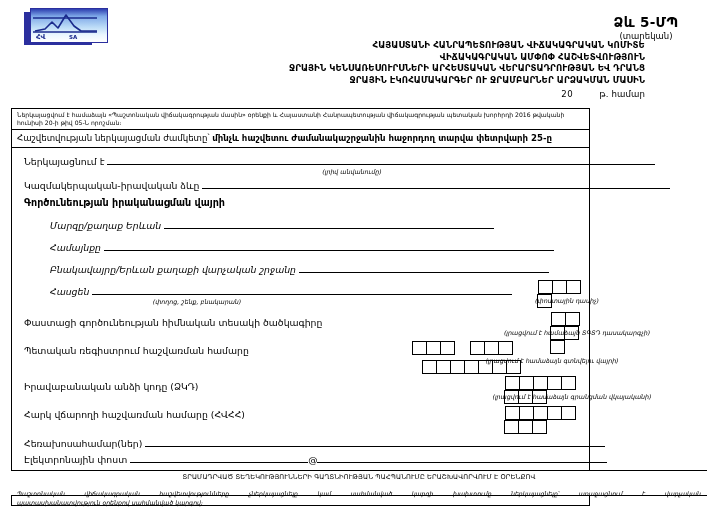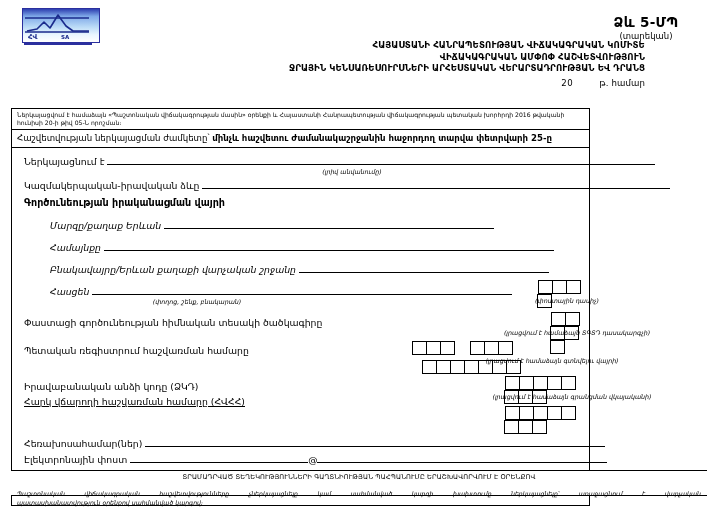--- a/index.html
+++ b/index.html
@@ -13,21 +13,21 @@
   }
   .page{position:relative;width:718px;height:516px;}
 
   
   .logo-wrap{position:absolute;left:18px;top:8px;width:76px;height:40px;}
   .logo-shadow{
     position:absolute;left:6px;top:4px;width:68px;height:33px;
     background:#2b2f9e;
   }
   .logo-box{
-    position:absolute;left:4px;top:0;width:68px;height:33px;
+    position:absolute;left:12px;top:0;width:68px;height:33px;
     background:linear-gradient(180deg,#2d3fb0 0%,#7ea8e8 22%,#bcdcf7 55%,#eaf6ff 78%,#ffffff 100%);
     border:1px solid #2b2f9e;
     overflow:hidden;
     padding-left:8px;
   }
   .logo-box svg{position:absolute;left:0;top:0;}
   .logo-hv{position:absolute;left:5px;bottom:1px;font-size:7px;font-weight:bold;color:#1a2a8c;}
   .logo-sa{position:absolute;left:38px;bottom:2px;font-size:5.5px;font-weight:bold;color:#1a2a8c;}
 
   
@@ -127,20 +127,21 @@
 
   <div class="form-code">
     <div class="code">Ձև 5-ՄՊ</div>
     <div class="sub">(տարեկան)</div>
   </div>
 
   <div class="title-block">
     <div>ՀԱՅԱՍՏԱՆԻ ՀԱՆՐԱՊԵՏՈՒԹՅԱՆ ՎԻՃԱԿԱԳՐԱԿԱՆ ԿՈՄԻՏԵ</div>
     <div>ՎԻՃԱԿԱԳՐԱԿԱՆ ԱՄՓՈՓ ՀԱՇՎԵՏՎՈՒԹՅՈՒՆ</div>
     <div>ՋՐԱՅԻՆ ԿԵՆՍԱՌԵՍՈՒՐՍՆԵՐԻ ԱՐՀԵՍՏԱԿԱՆ ՎԵՐԱՐՏԱԴՐՈՒԹՅԱՆ ԵՎ ԴՐԱՆՑ</div>
+    <div>ՋՐԱՅԻՆ ԷԿՈՀԱՄԱԿԱՐԳԵՐ ՈՒ ՋՐԱՄԲԱՐՆԵՐ ԱՐՁԱԿՄԱՆ ՄԱՍԻՆ</div>
     <div class="year-line">
       <span class="yr">20</span><span class="gap"></span><span>թ. համար</span>
     </div>
   </div>
 
   <div class="frame">
 
     <div class="row-note">Ներկայացվում է համաձայն «Պաշտոնական վիճակագրության մասին» օրենքի և Հայաստանի Հանրապետության վիճակագրության պետական խորհրդի 2016 թվականի հունիսի 20-ի թիվ 05-Ն որոշման։</div>
 
     <div class="row-deadline">
@@ -244,21 +245,21 @@
           <span class="bx"></span>
           <span class="bx"></span>
           <span class="bx"></span>
           <span class="bx"></span>
           <span class="bx"></span>
           <span class="bx"></span>
         </span>
       </div>
       <div class="hint abs" style="left:430px;top:245px;width:260px;">(լրացվում է համաձայն գրանցման վկայականի)</div>
 
-      <div class="fld abs" style="left:12px;top:247px;text-decoration:underline;">Հարկ վճարողի հաշվառման համարը (ՀՎՀՀ)</div>
+      <div class="fld abs" style="left:12px;top:260px;">Հարկ վճարողի հաշվառման համարը (ՀՎՀՀ)</div>
       <div class="abs" style="left:493px;top:258px;">
         <span class="boxes">
           <span class="bx"></span>
           <span class="bx"></span>
           <span class="bx"></span>
           <span class="bx"></span>
           <span class="bx"></span>
           <span class="bx"></span>
           <span class="bx"></span>
           <span class="bx"></span>

